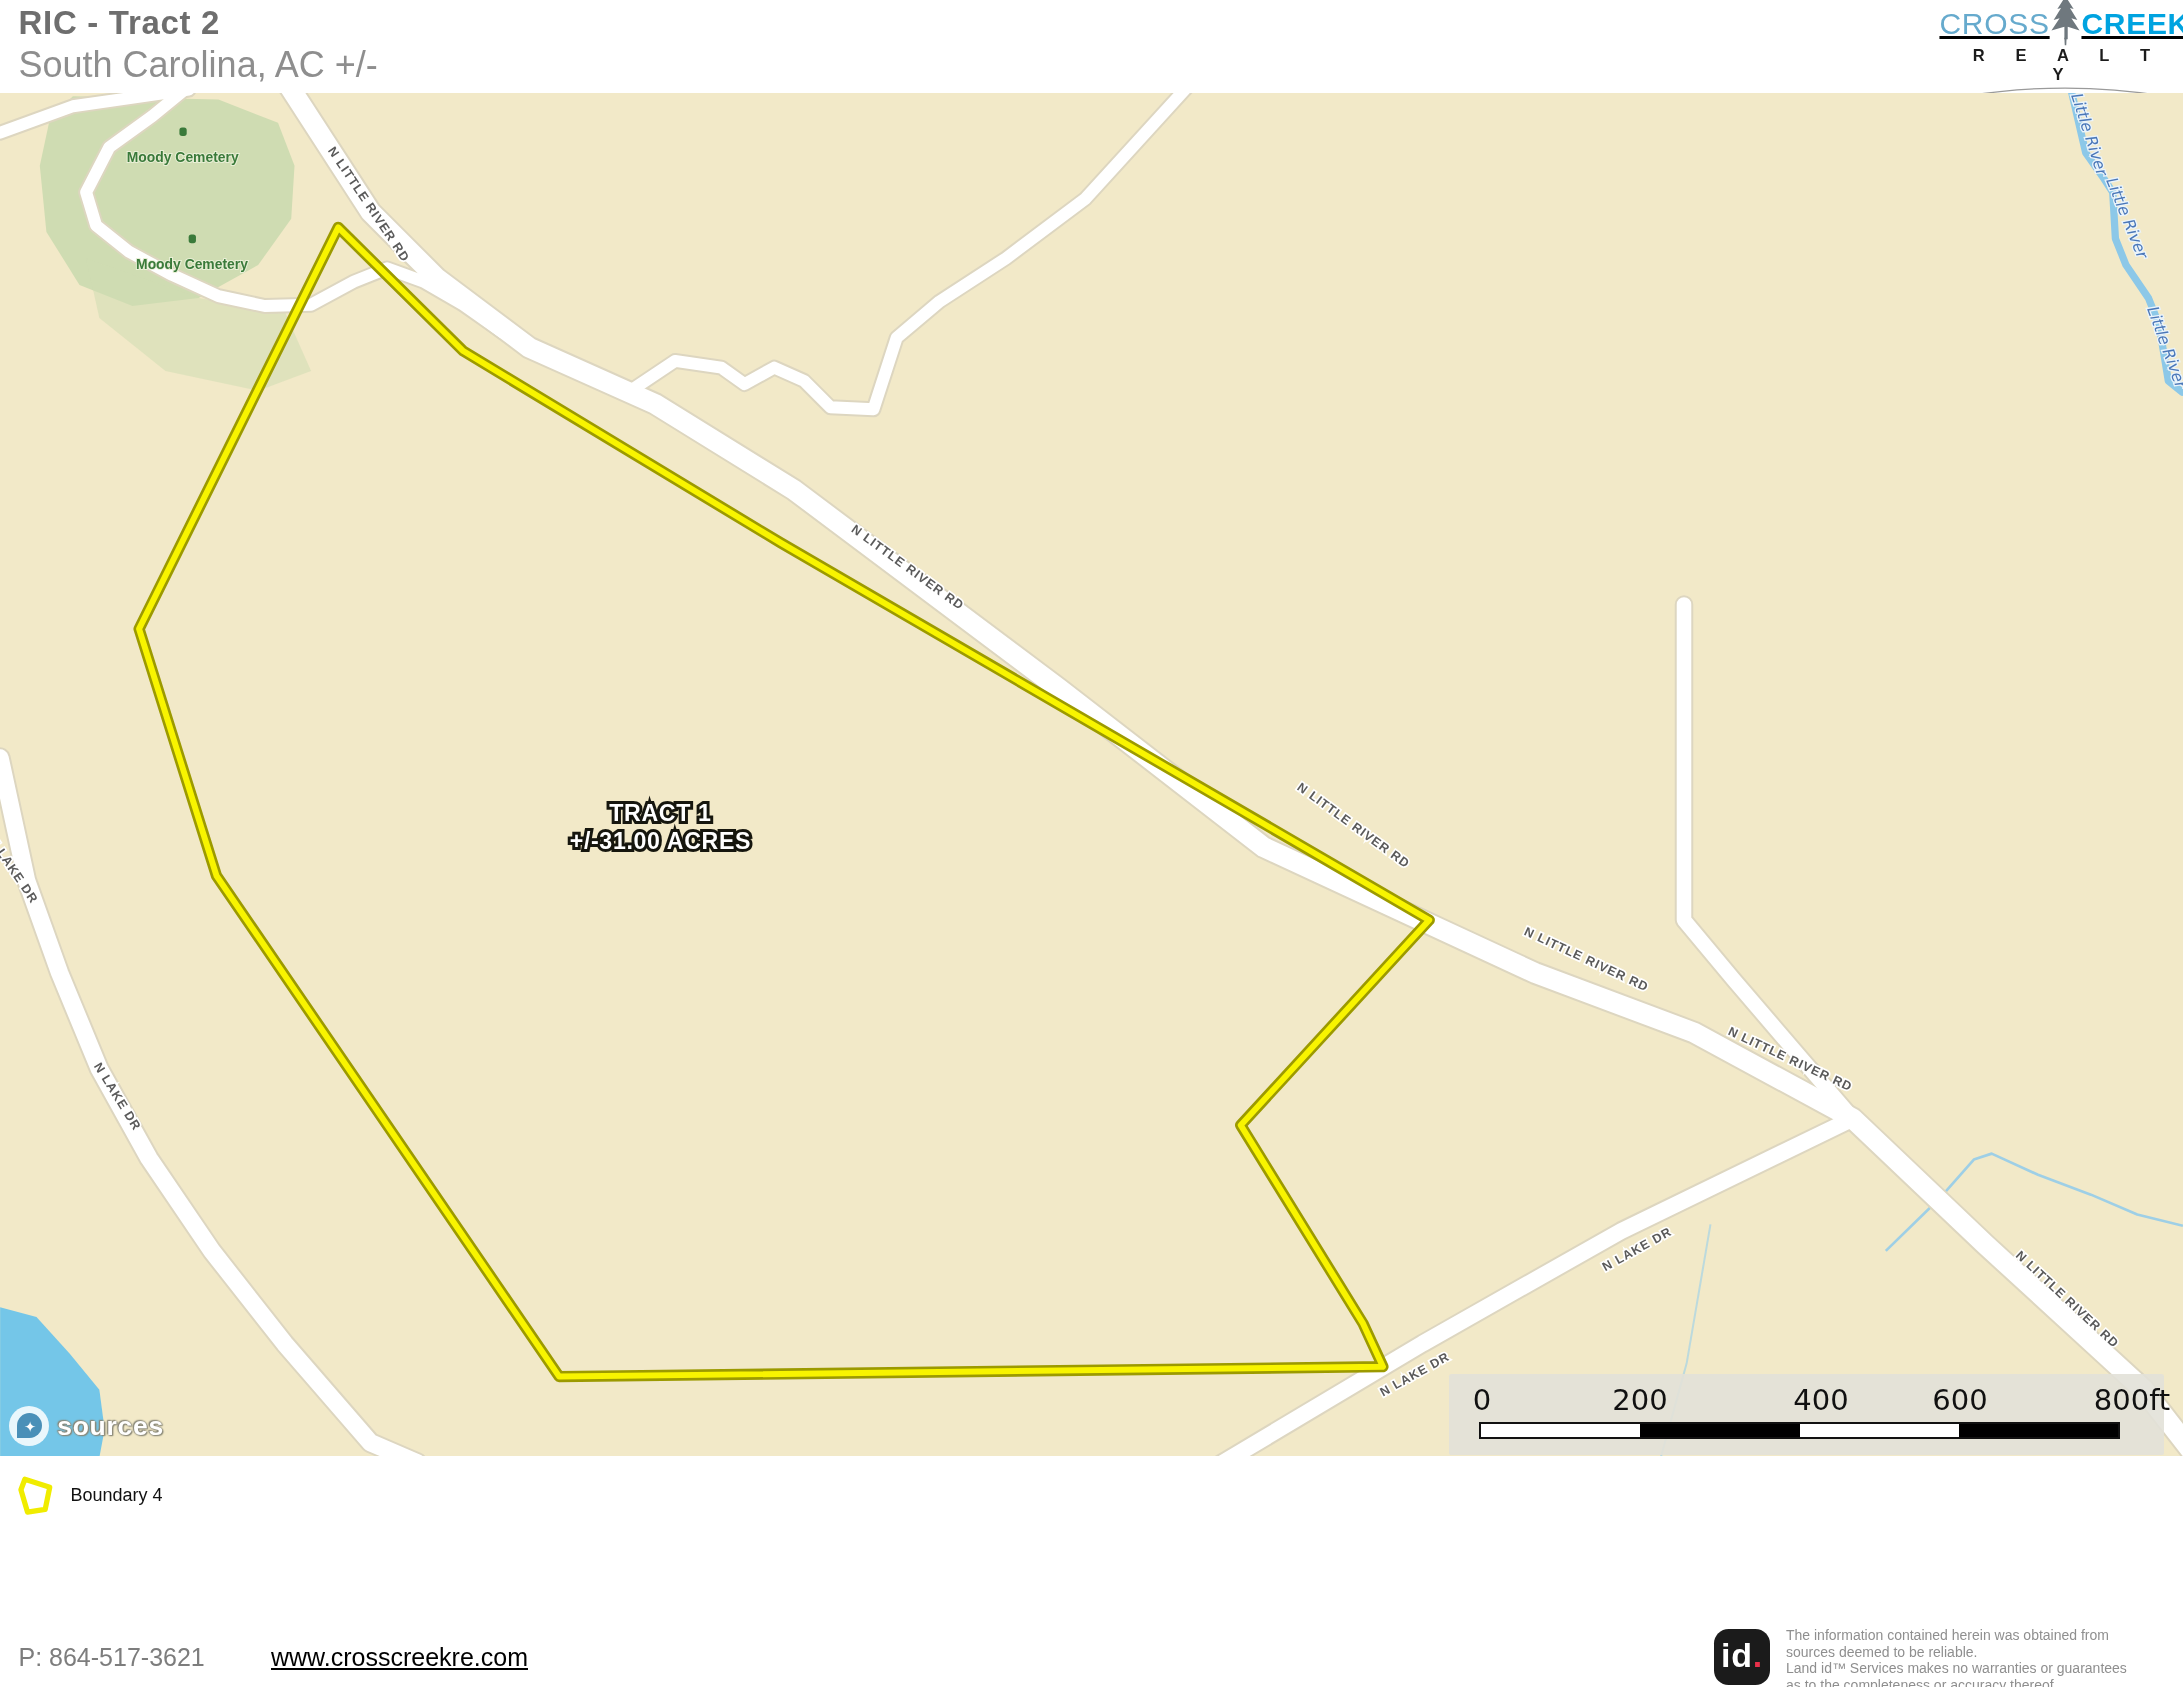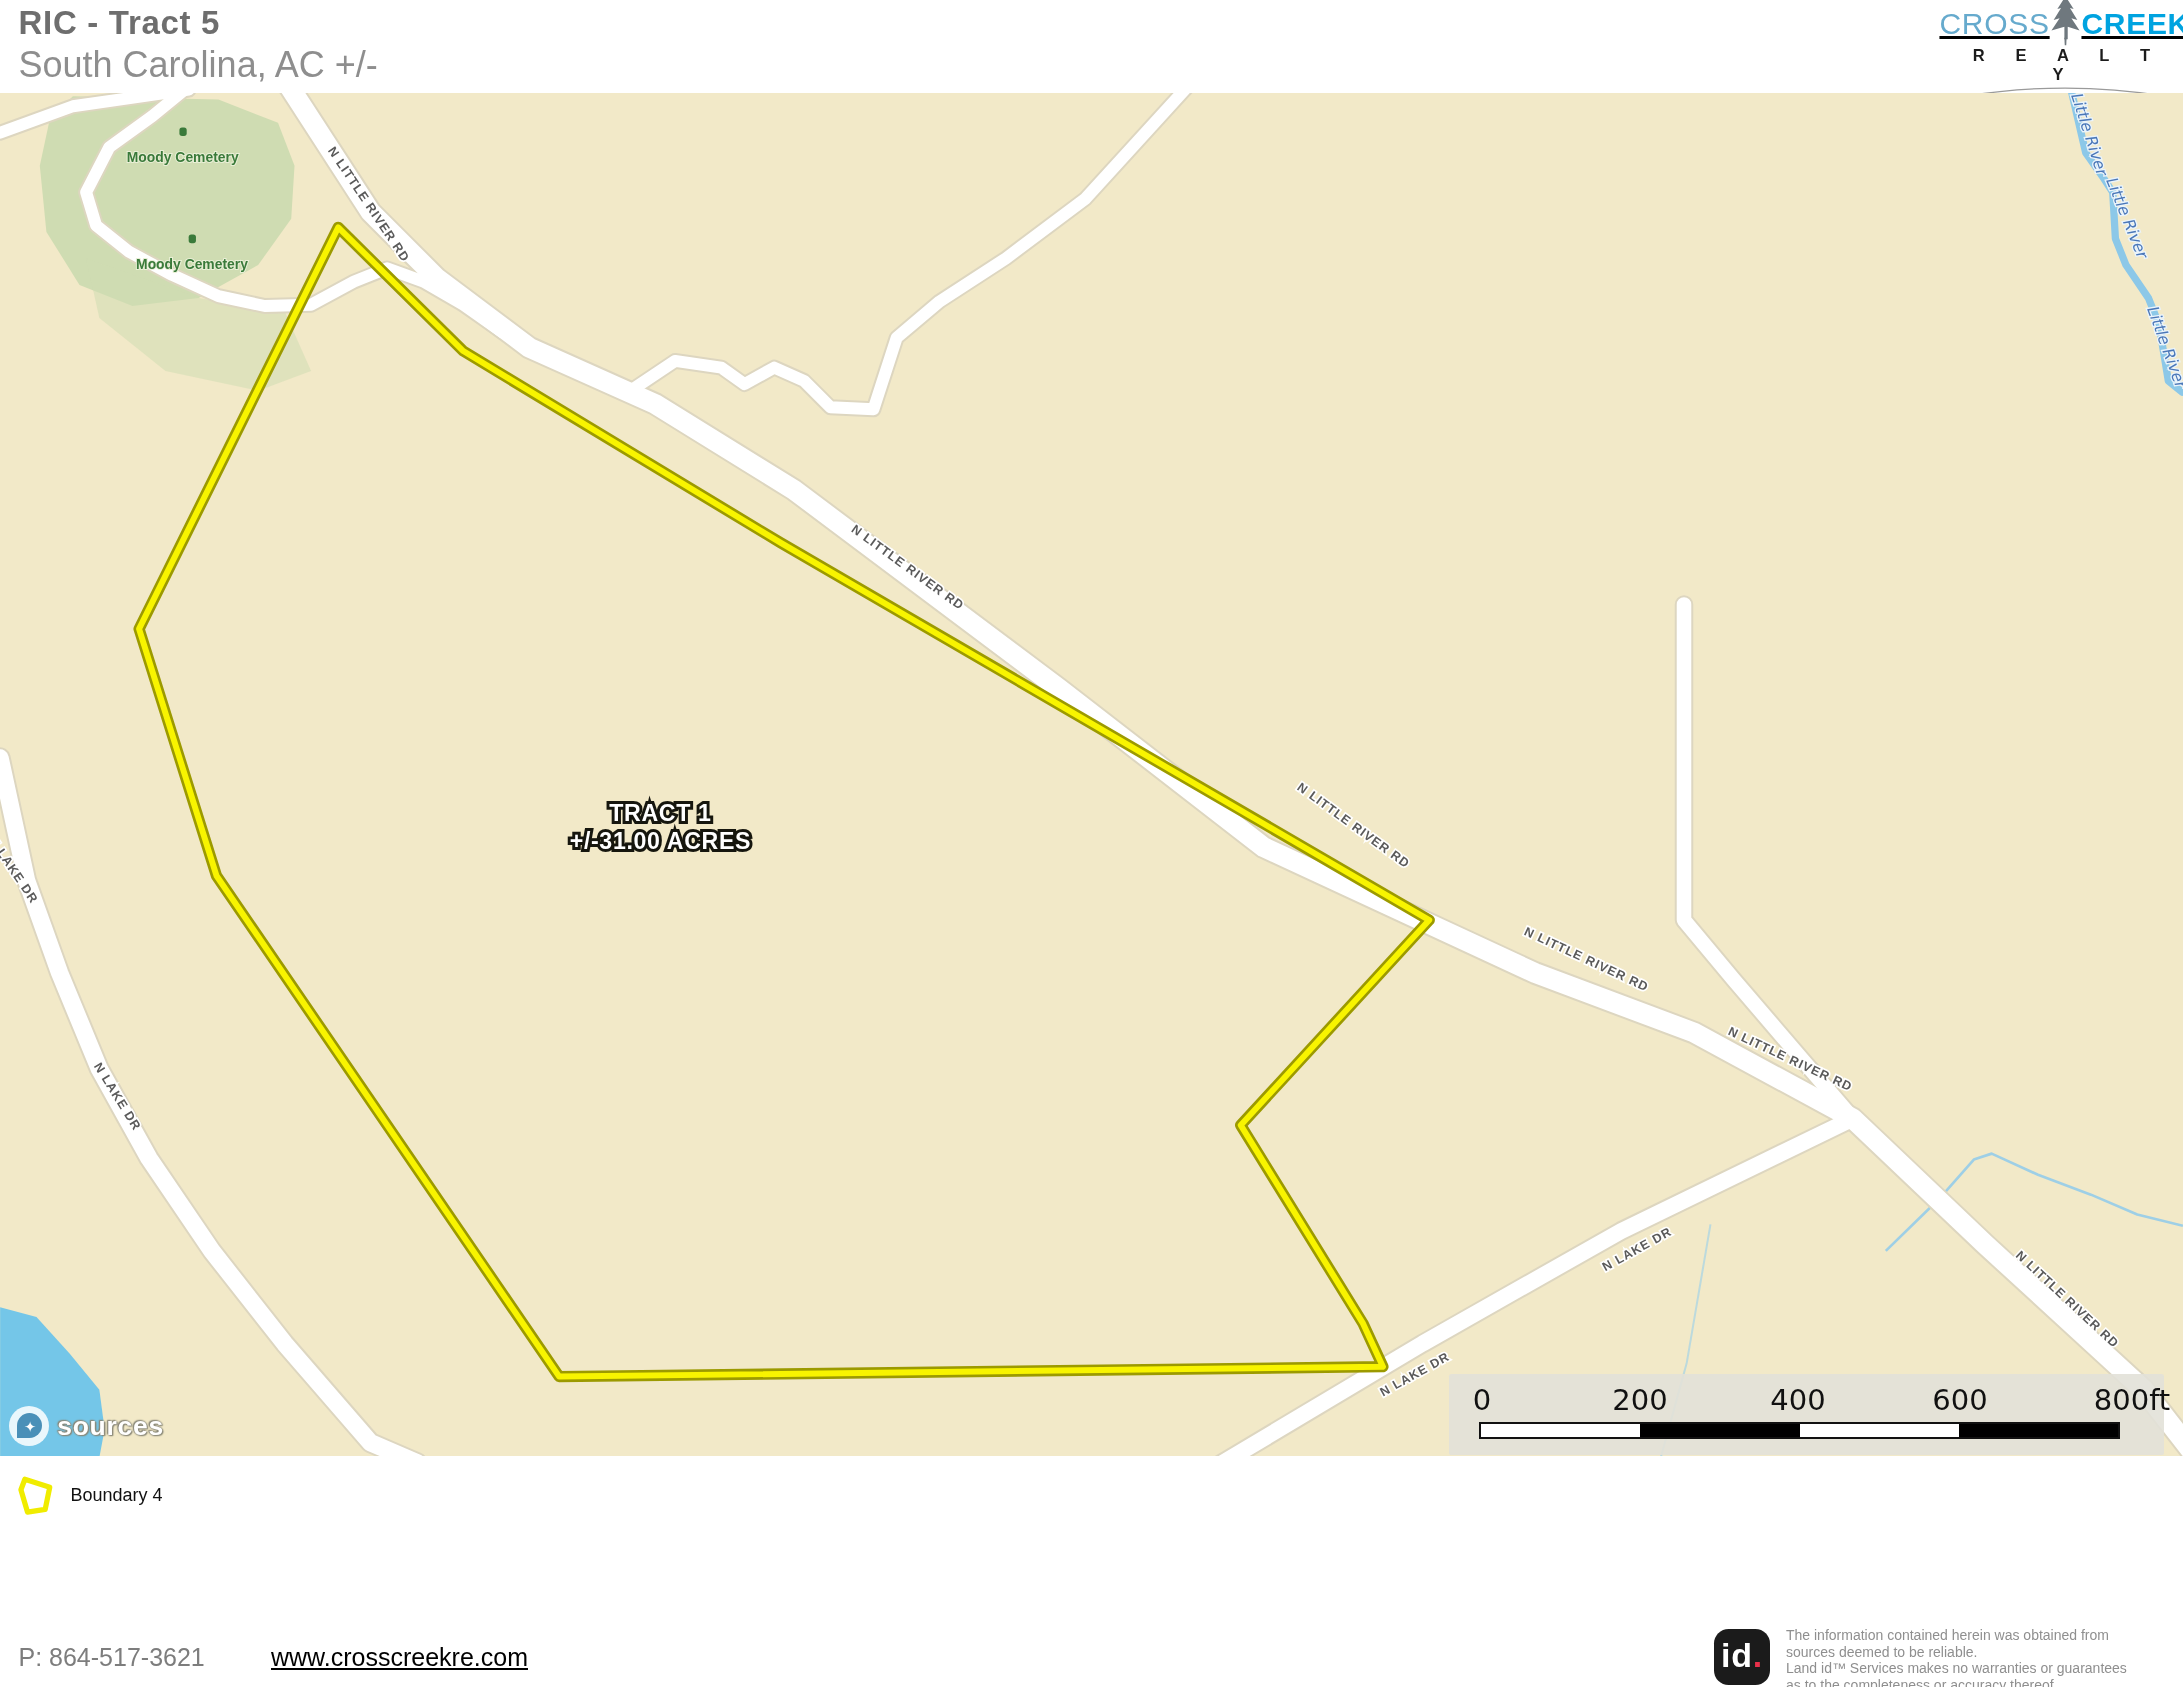--- a/index.html
+++ b/index.html
@@ -72,21 +72,21 @@
   .landid{position:absolute;left:1714px;top:1629px;width:56px;height:56px;background:#1b1b1b;border-radius:14.6px;
     color:#fff;font-size:34px;font-weight:bold;text-align:center;line-height:53px;letter-spacing:0.7px;}
   .landid .dot{color:var(--landid_red);}
   .disclaimer{position:absolute;left:1786px;top:1627px;font-size:14px;line-height:16.5px;color:#8f8f8f;}
 </style>
 </head>
 <body>
 
 <div class="page">
 
-  <div class="title">RIC - Tract 5</div>
+  <div class="title">RIC - Tract 2</div>
   <div class="subtitle">South Carolina,  AC +/-</div>
 
   <div class="brand">
     <div class="brand-row1">
       <span class="brand-cross">CROSS</span>
       <svg class="brand-tree" viewBox="0 0 100 150">
         <path fill="#6f787e" d="M50,2 L62,26 L54,24 L72,52 L62,49 L82,82 L66,77 L88,110 L56,100 L56,134 L47,134 L47,100 L12,110 L34,77 L18,82 L38,49 L28,52 L46,24 L38,26 Z"></path>
         <path fill="#6f787e" d="M47,130 L53,130 L52,150 L48,150 Z"></path>
       </svg>
       <span class="brand-creek">CREEK</span>
@@ -166,21 +166,21 @@
 
       <g>
         <text class="tractlbl" x="998" y="1100">TRACT 1</text>
         <text class="tractlbl" x="998" y="1142">+/-31.00 ACRES</text>
       </g>
     </svg>
 
     <div class="scalebar">
       <span class="num" style="left:33px">0</span>
       <span class="num" style="left:191px">200</span>
-      <span class="num" style="left:349px">400</span>
+      <span class="num" style="left:372px">400</span>
       <span class="num" style="left:511px">600</span>
       <span class="num" style="left:683px">800ft</span>
       <div class="bar">
         <div class="seg w"></div>
           <div class="seg b"></div>
           <div class="seg w"></div>
           <div class="seg b"></div>
       </div>
     </div>
 

